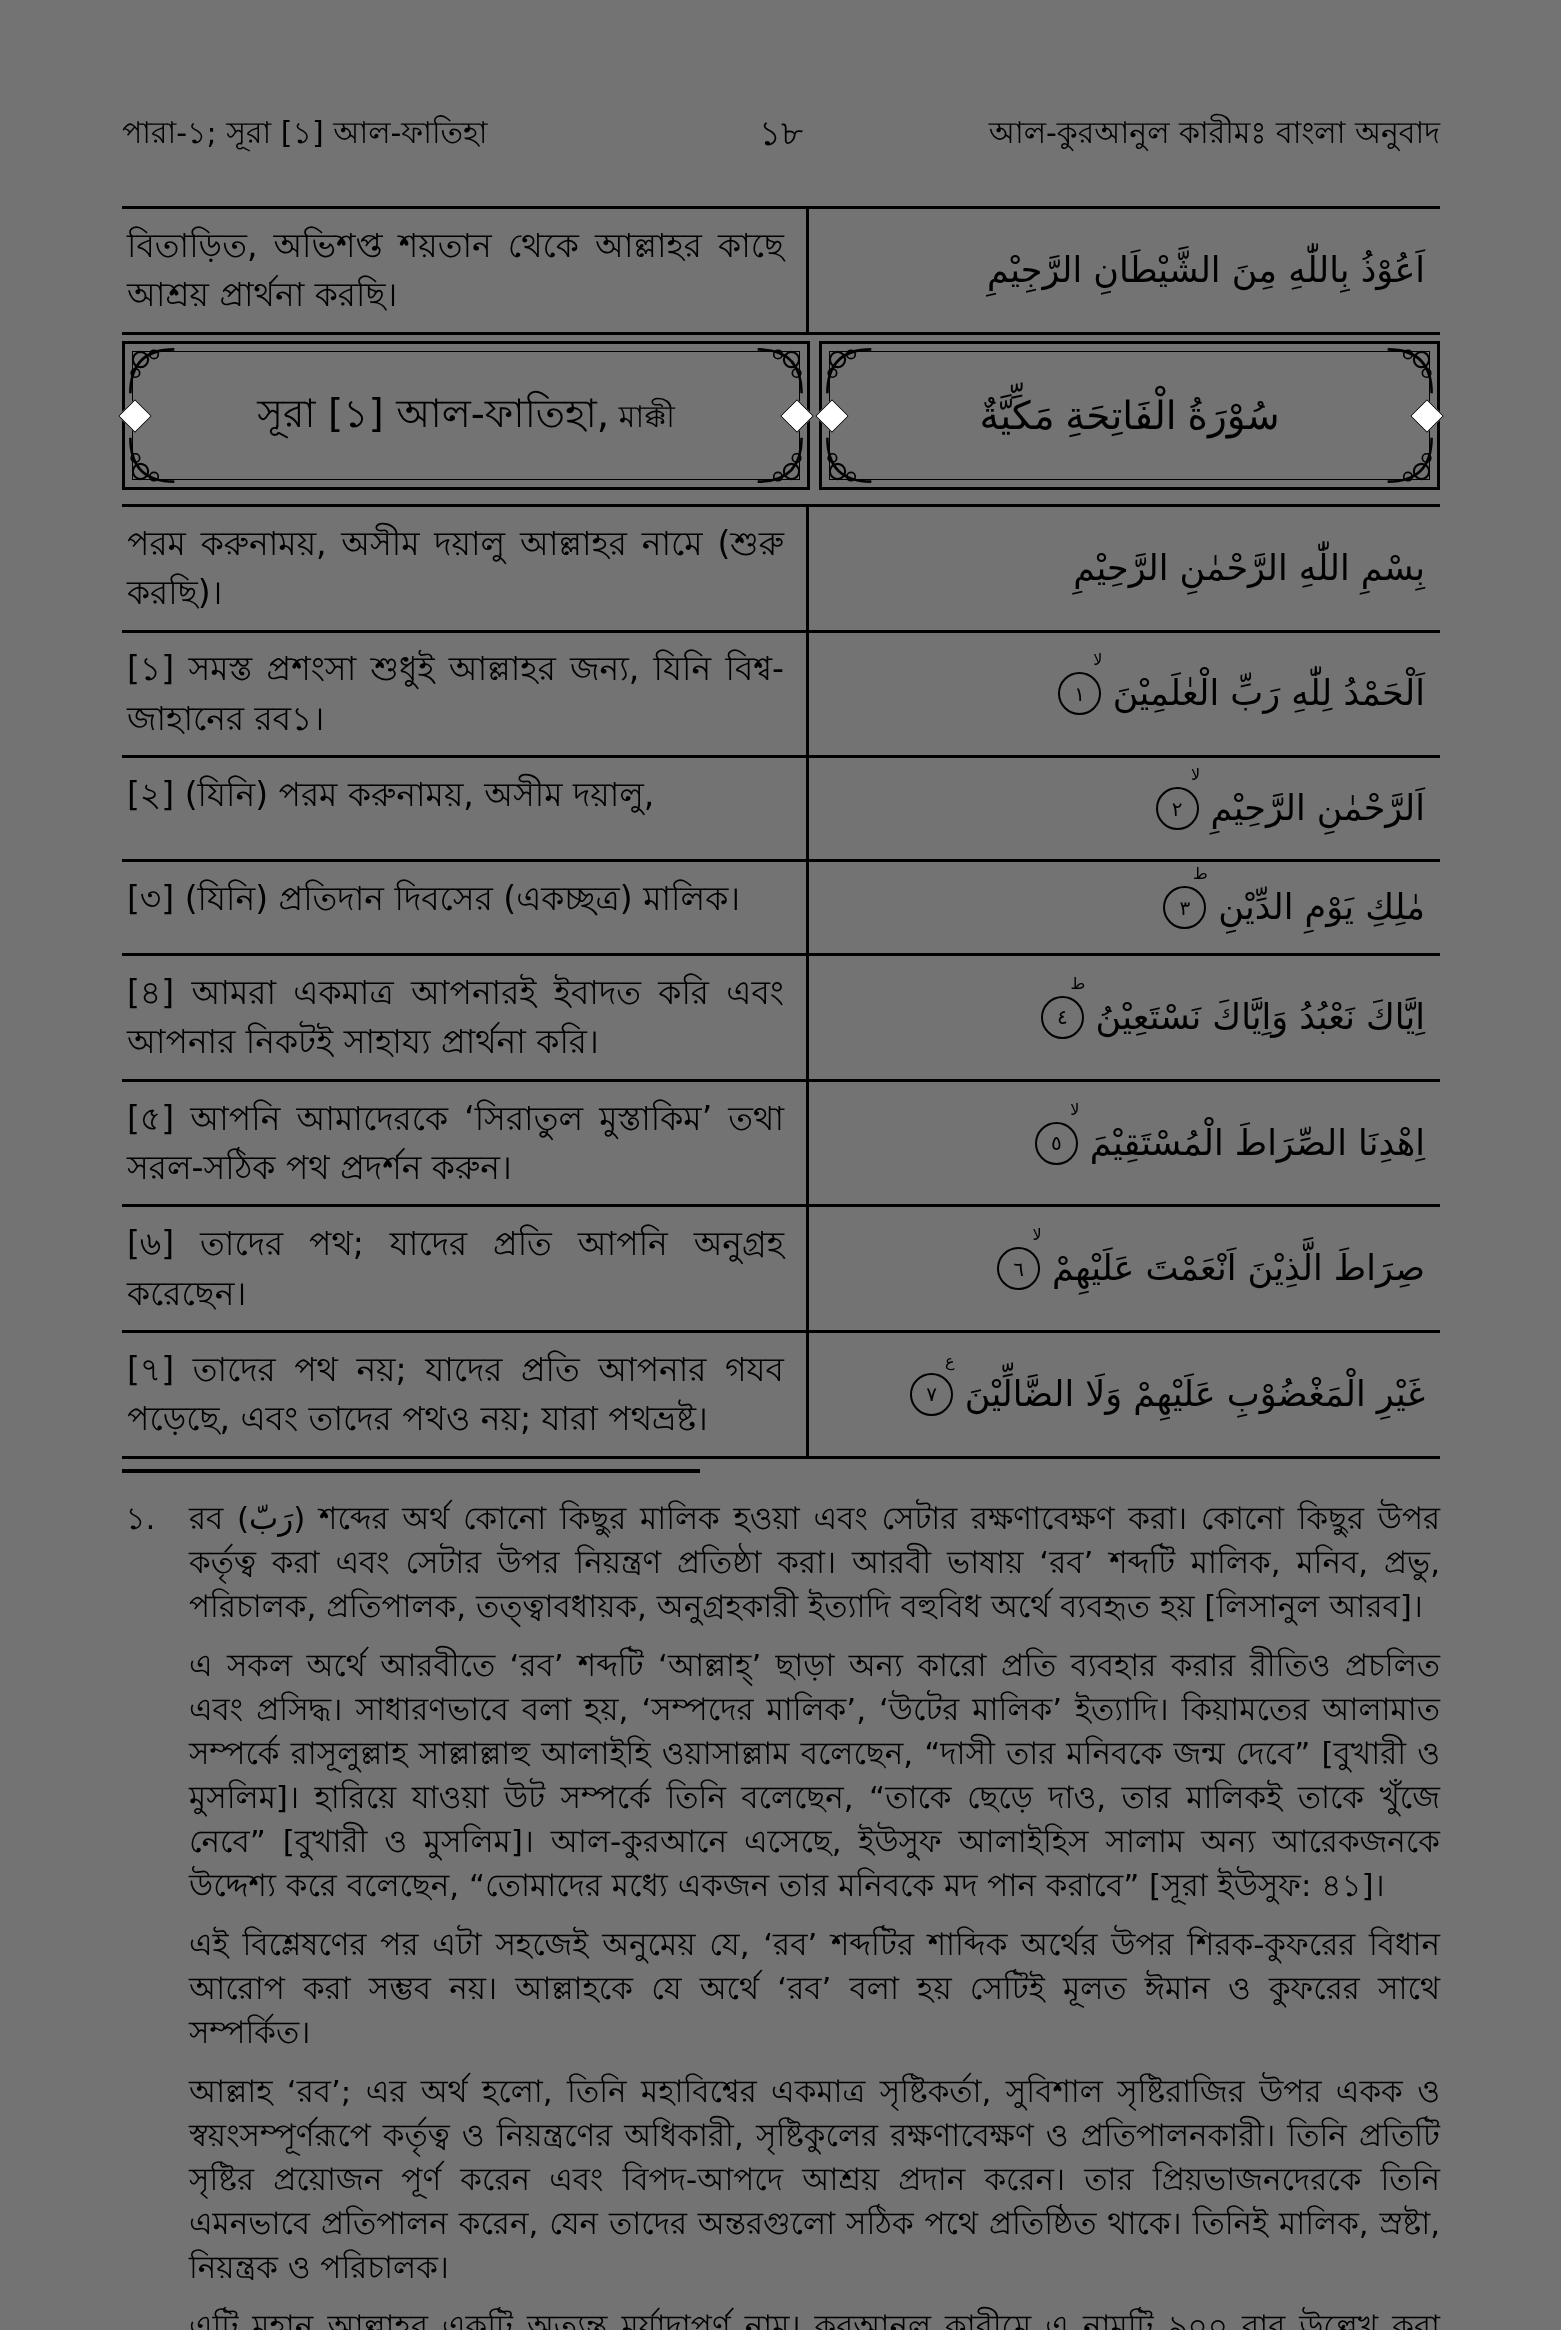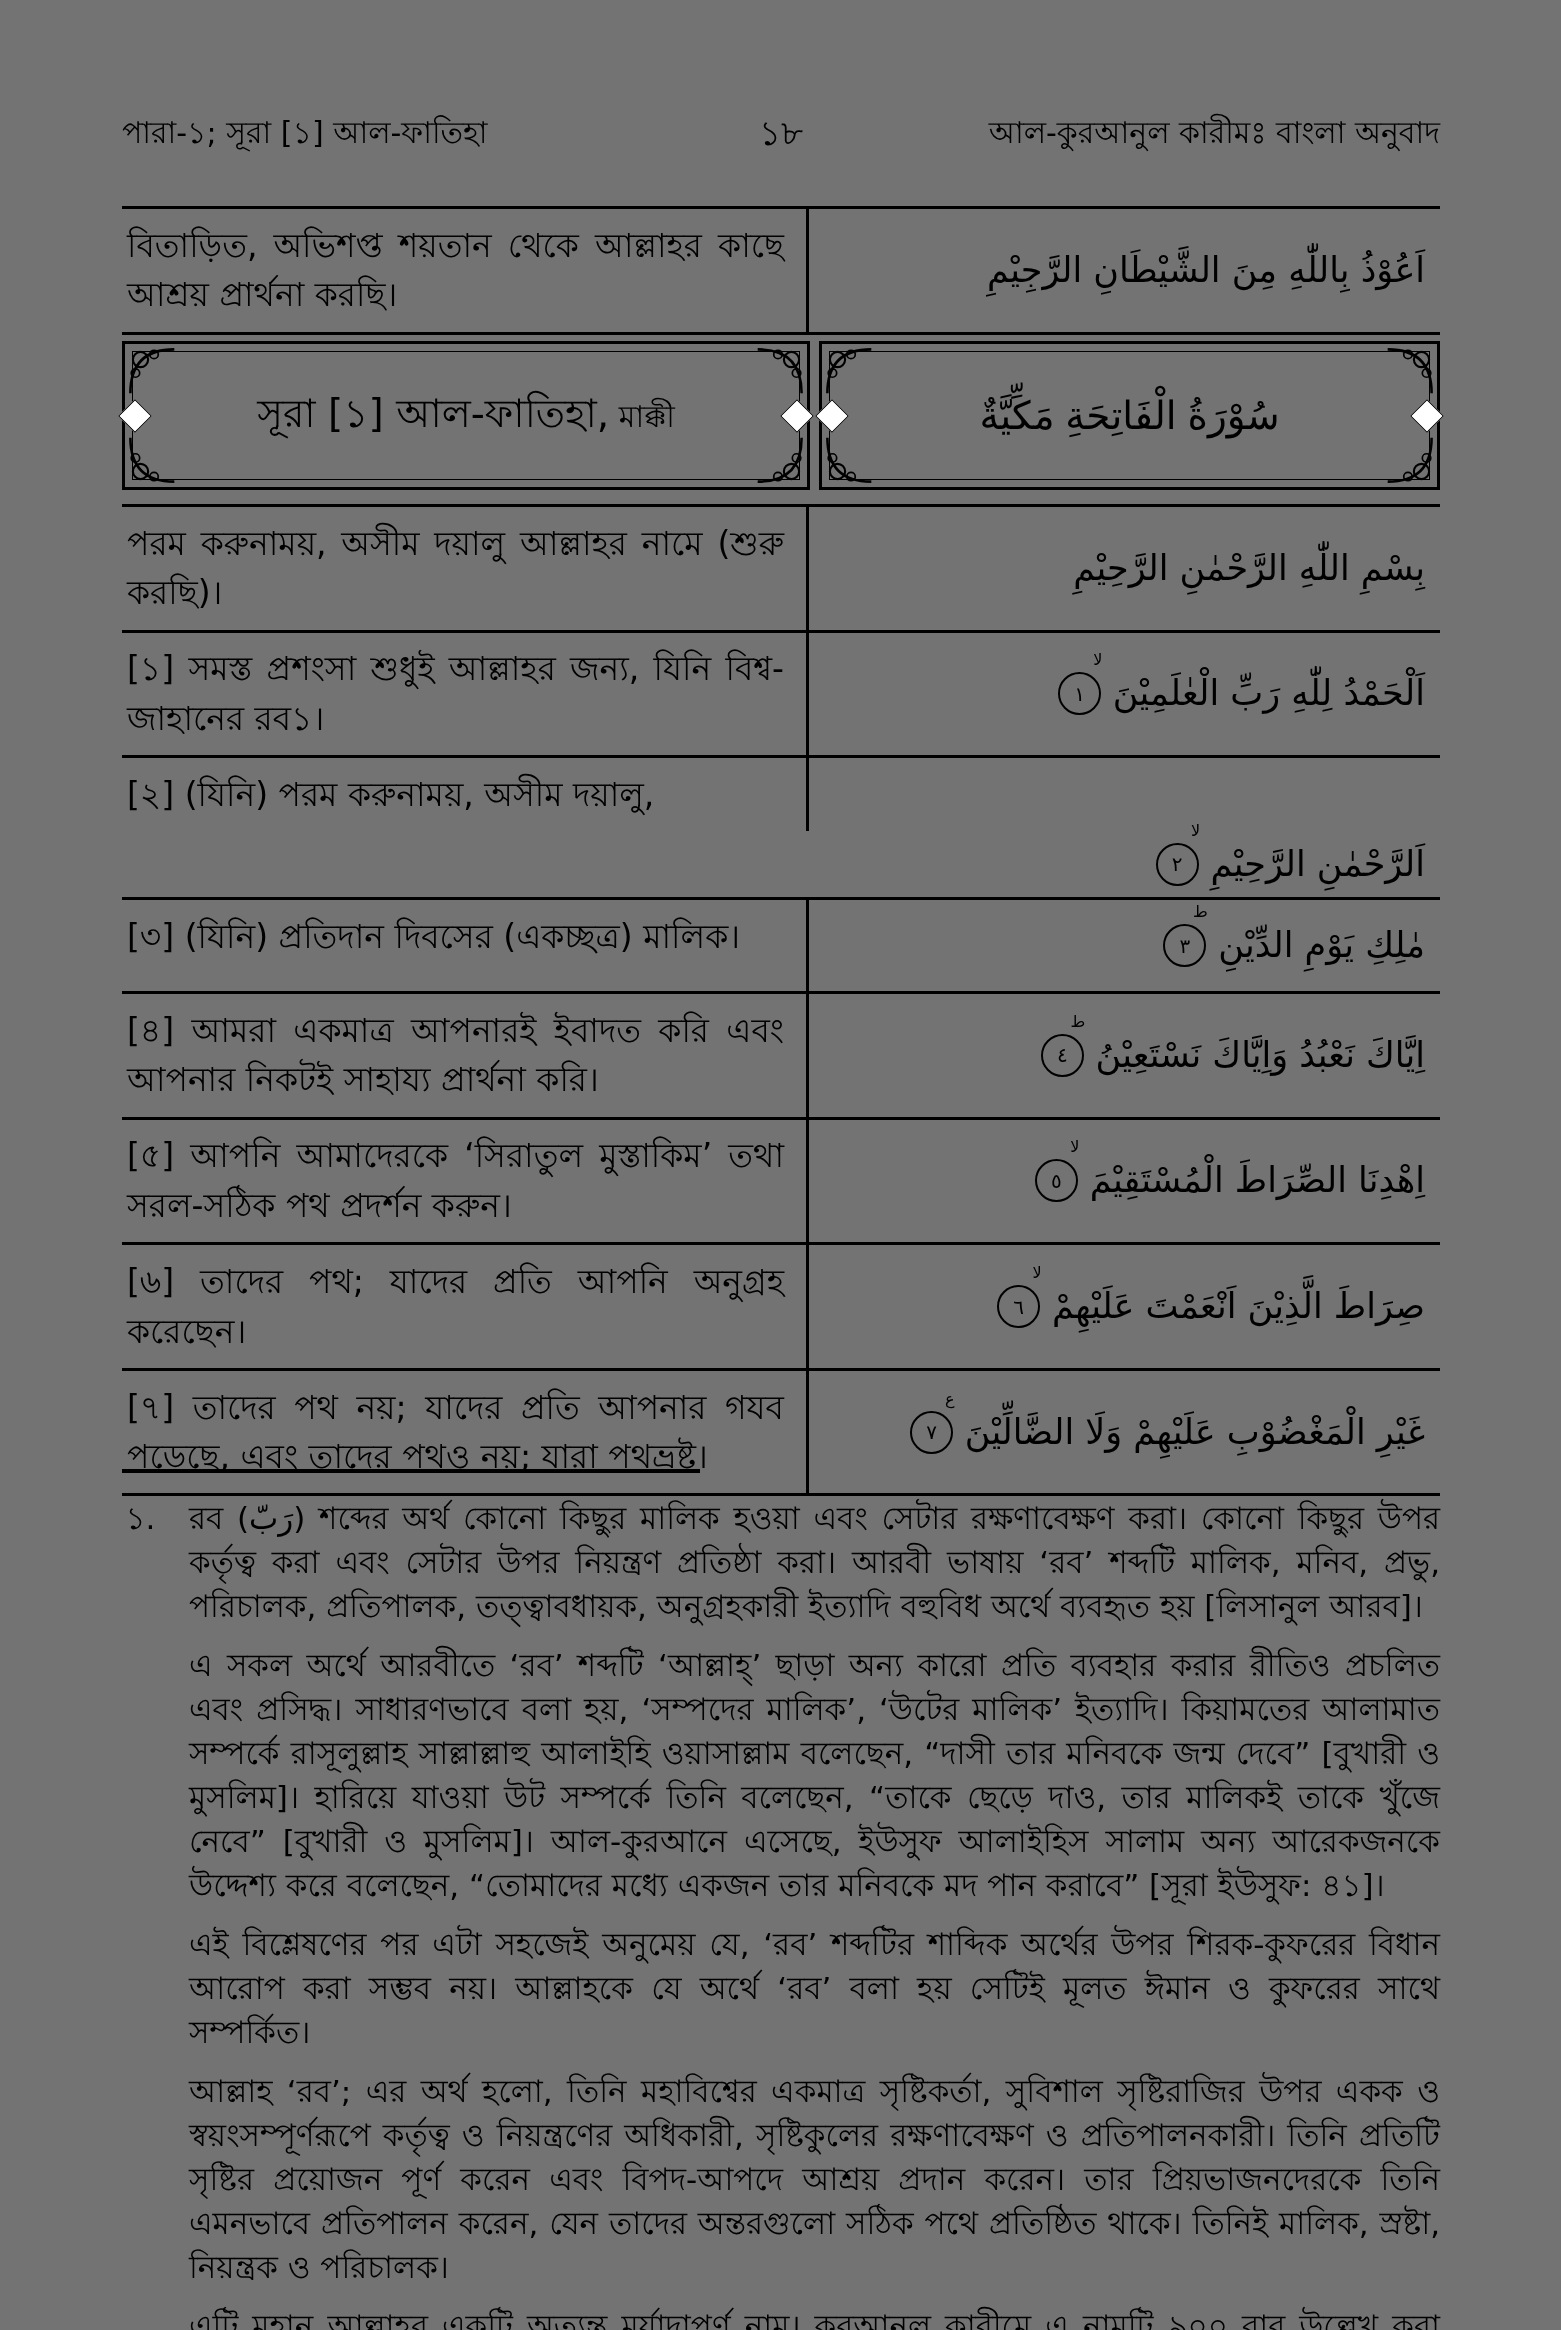--- a/index.html
+++ b/index.html
@@ -84,21 +84,21 @@
     position:absolute;top:50%;width:22px;height:22px;z-index:1;
     border:1.7px solid #000;background:#fff;transform:translateY(-50%) rotate(45deg);
   }
   .cusp.left{left:-1.7px;}
   .cusp.right{right:-1.7px;}
 
   
   #verses-table{top:504px;}
   #verses-table .t-row:nth-child(1){min-height:107px;}
   #verses-table .t-row:nth-child(2){min-height:104px;}
-  #verses-table .t-row:nth-child(3){min-height:101px;flex-direction:column;}
+  #verses-table .t-row:nth-child(3){min-height:101px;}
   #verses-table .t-row:nth-child(4){min-height:91px;}
   #verses-table .t-row:nth-child(5){min-height:111px;}
   #verses-table .t-row:nth-child(6){min-height:109px;}
   #verses-table .t-row:nth-child(7){min-height:92px;justify-content:center;}
   #verses-table .t-row:nth-child(8){min-height:107px;}
 
   
   .fn-rule{
     position:absolute;top:1469px;left:122px;width:578px;height:4.2px;background:#000;
   }

